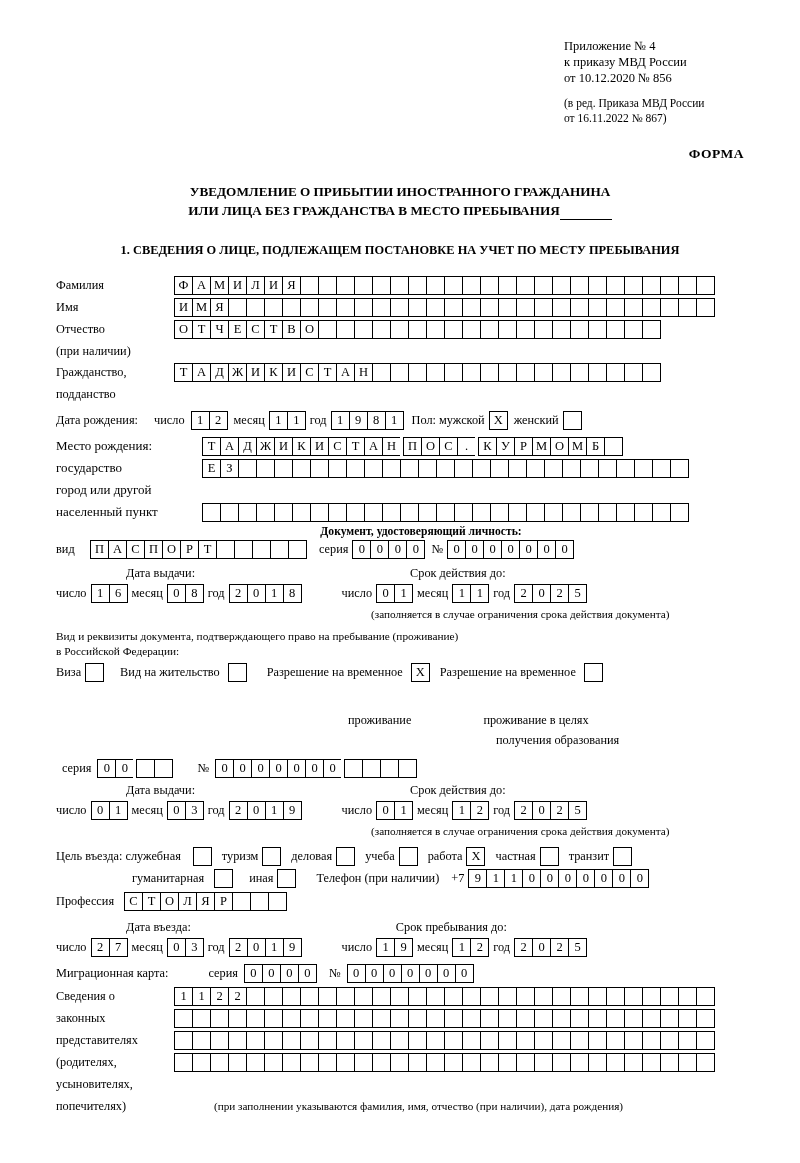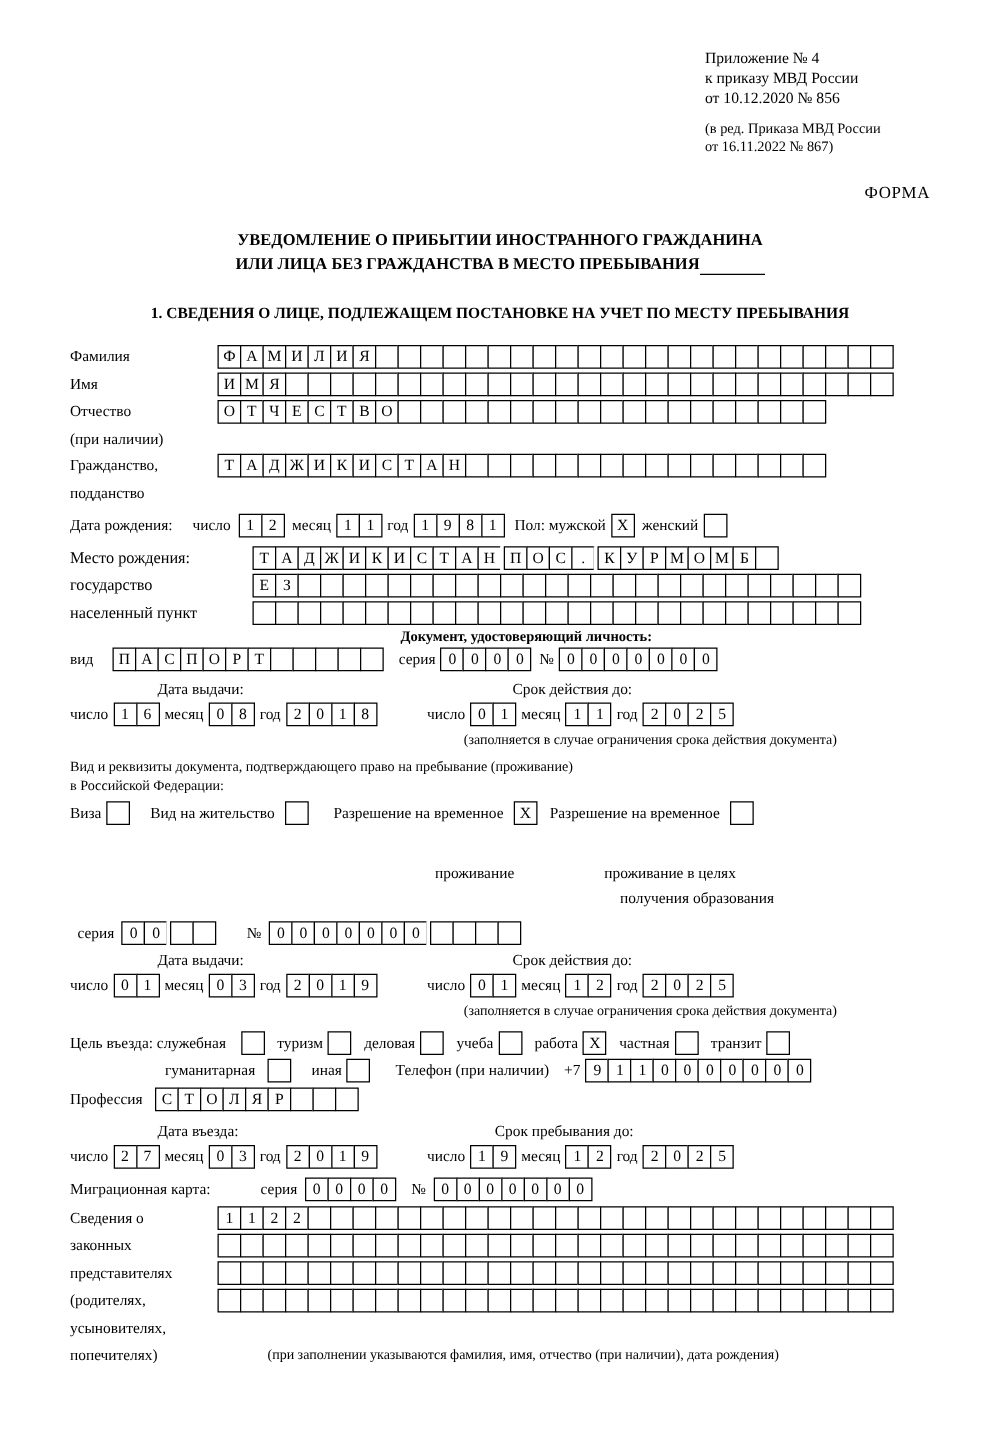--- a/index.html
+++ b/index.html
@@ -33,21 +33,21 @@
   }
   .header-block .sub {
     margin-top: 10px;
     font-size: 11.5px;
     line-height: 15px;
   }
   .forma {
     position: absolute;
     top: 146px;
     right: 56px;
-    font-weight: normal;
+    font-weight: bold;
     font-size: 13.5px;
     letter-spacing: 0.5px;
   }
   .title {
     position: absolute;
     top: 182px;
     left: 0;
     width: 800px;
     text-align: center;
     font-weight: bold;
@@ -411,20 +411,23 @@
           <div class="bx"></div>
           <div class="bx"></div>
           <div class="bx"></div>
           <div class="bx"></div>
           <div class="bx"></div>
           <div class="bx"></div>
           <div class="bx"></div>
           <div class="bx"></div>
         </div>
     </div>
+    <div class="row">
+      <div class="label-col-wide">город или другой</div>
+    </div>
     <div class="row" style="margin-bottom:3px;">
       <div class="label-col-wide">населенный пункт</div>
       <div class="boxes" id="birthplace-city-boxes-2">
           <div class="bx"></div>
           <div class="bx"></div>
           <div class="bx"></div>
           <div class="bx"></div>
           <div class="bx"></div>
           <div class="bx"></div>
           <div class="bx"></div>

